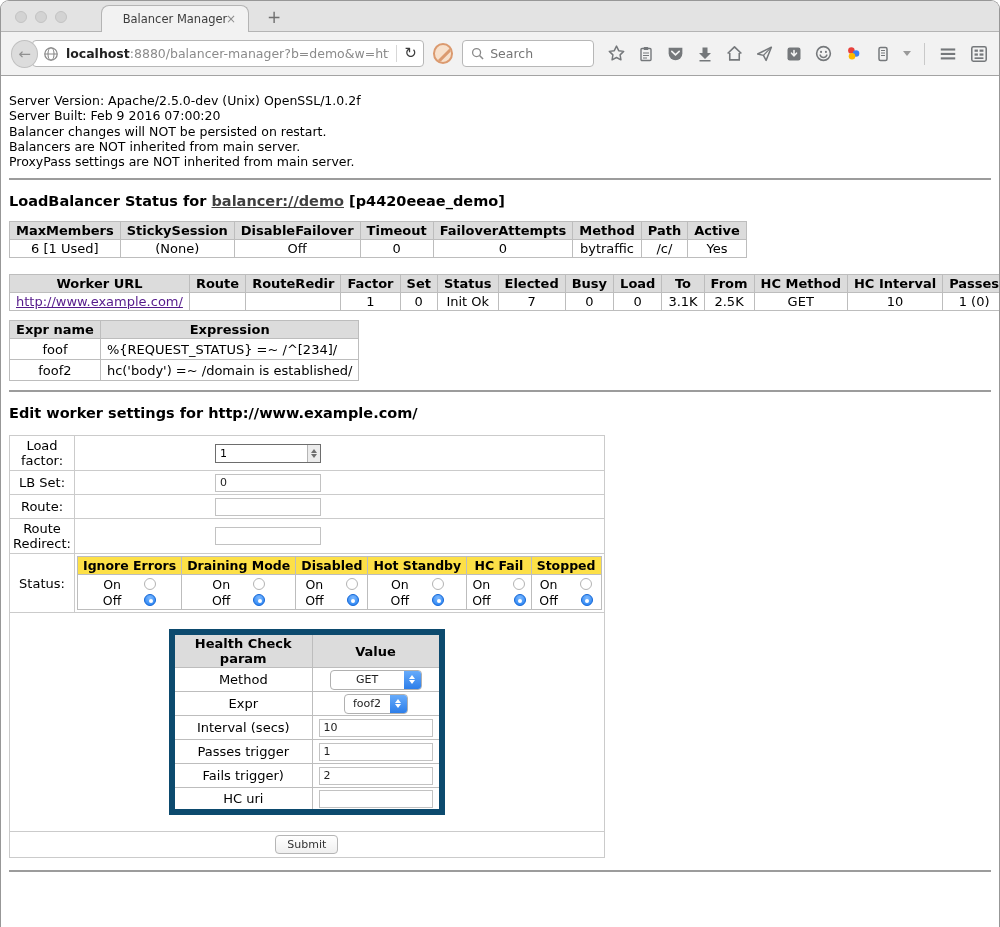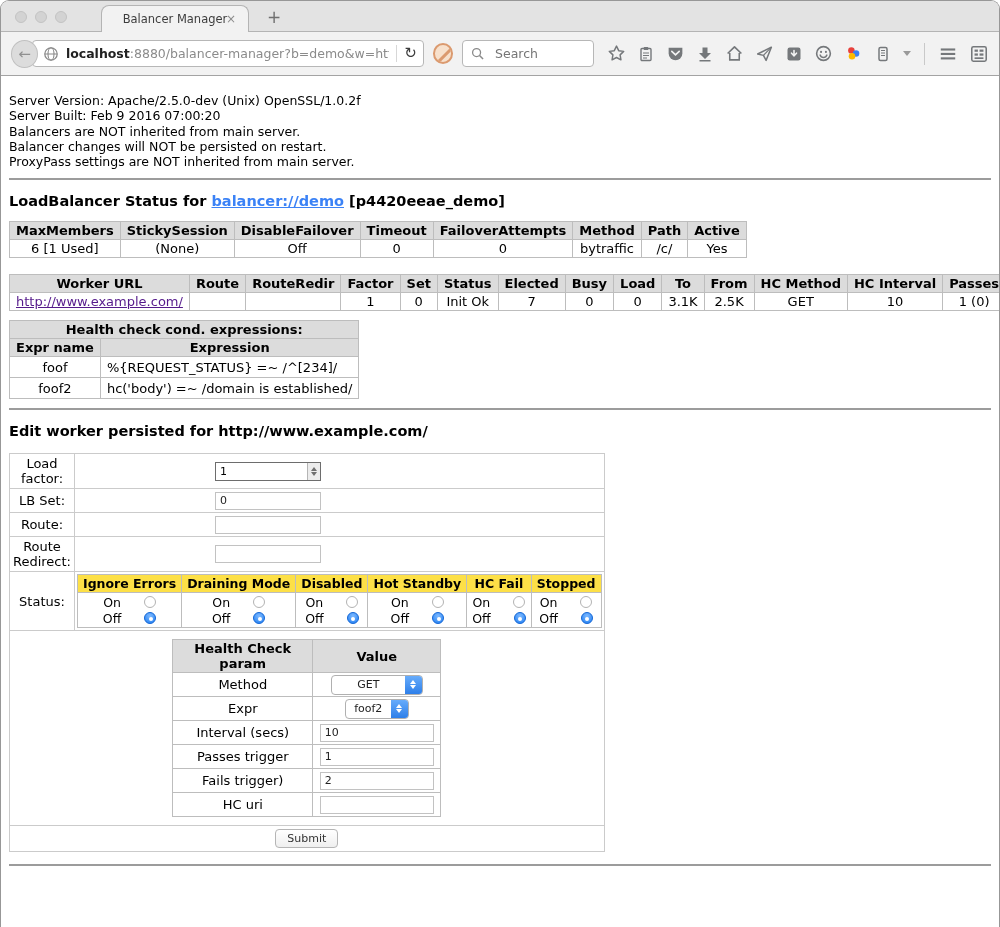--- a/index.html
+++ b/index.html
@@ -29,35 +29,35 @@
             display:flex; align-items:center; padding:0 6px 0 10px; font-size:12.5px; }
   .url-text { flex:1; white-space:nowrap; overflow:hidden; color:#222; margin-left:7px; }
   .url-rest { color:#8b8b8b; }
   .urlbar .vdiv { width:1px; height:17px; background:#d7d7d7; margin:0 7px; }
   .reload { color:#3c3c3c; font-size:15px; line-height:1; }
   .blocked { width:21px; height:21px; border-radius:50%; border:2px solid #db9a6f; background:#f7e1cd;
              margin:0 9px; position:relative; overflow:hidden; }
   .blocked::after { content:""; position:absolute; left:-2px; top:8px; width:25px; height:2.5px;
                     background:#db9a6f; transform:rotate(-45deg); }
   .searchbar { height:27px; width:137px; background:#fff; border:1px solid #b7b7b7; border-radius:4px;
-               display:flex; align-items:center; padding:0 8px; gap:6px;justify-content:space-between; }
+               display:flex; align-items:center; padding:0 8px; gap:6px; }
   .searchbar input { border:none; outline:none; width:90px; font-size:12.5px;
                      font-family:"DejaVu Sans", sans-serif; color:#444; background:transparent; }
   .tool-icons { display:flex; align-items:center; gap:11px; margin-left:13px; color:#75787b; }
   .tool-icons svg { display:block; }
   .caret-down { width:0; height:0; border:4px solid transparent; border-top:5px solid #9a9a9a; margin-top:4px;}
   .tb-sep { width:1px; height:22px; background:#c9c9c9; margin:0 2px; }
 
   
   .content { background:#fff; height:852px; overflow:hidden; color:#000; }
   h1.page-title { font-size:23px; font-weight:bold; margin:19px 0 0 8px; letter-spacing:0.2px; }
   .server-info { margin:17px 0 0 8px; font-size:12.5px; line-height:15.3px; }
   hr.rule { border:none; border-top:2px solid #9c9c9c; margin:9px 8px 0 8px; }
   h3.sec { font-size:14.5px; font-weight:bold; margin:13px 0 0 8px; }
-  h3.sec a { color:#3b82f6; }
+  h3.sec a { color:#404040; }
 
   table.data { border-collapse:collapse; margin:12px 0 0 8px; font-size:13px; border:1px solid #8d8d8d; }
   table.data th, table.data td { border:1px solid #bdbdbd; padding:1px 6px; text-align:center; white-space:nowrap; }
   table.data th { background:#dcdcdc; font-weight:bold; }
   table.data a { color:#551a8b; }
   .worker-tbl { width:984px; }
   .worker-tbl td.lcell { text-align:left; }
   .expr-tbl td.lcell { text-align:left; }
 
   
@@ -80,21 +80,21 @@
   table.status-tbl { border-collapse:collapse; font-size:12.5px; border:1px solid #9a9a9a; width:100%; }
   table.status-tbl th, table.status-tbl td { border:1px solid #bdbdbd; padding:1px 5px; text-align:center; }
   table.status-tbl th { background:#fde047; white-space:nowrap; }
   .radio-line { display:flex; align-items:center; justify-content:center; gap:23px; height:16px; }
   .radio { display:inline-block; width:12px; height:12px; border-radius:50%; background:#fff;
            border:1px solid #b3b3b3; }
   .radio.checked { background:radial-gradient(circle at 50% 30%, #7db9ff, #1e7df2); border-color:#1668d6; position:relative; }
   .radio.checked::after { content:""; position:absolute; left:3.5px; top:3.5px; width:4px; height:4px;
                           border-radius:50%; background:#fff; }
 
-  table.hc-tbl { border-collapse:collapse; font-size:13px; border:1px solid #0c4a6e; margin:4px auto; }
+  table.hc-tbl { border-collapse:collapse; font-size:13px; border:6px solid #0c4a6e; margin:12px auto; }
   table.hc-tbl th, table.hc-tbl td { border:1px solid #bdbdbd; padding:1px 6px; text-align:center; height:24px; }
   table.hc-tbl th { background:#dcdcdc; }
   td.hc-param { width:140px; }
   td.hc-value { width:128px; }
   input.hc-txt { height:18px; width:114px; border:1px solid #c2c2c2; font-size:11px;
                  font-family:"DejaVu Sans", sans-serif; padding:0 4px; color:#222; }
   .mac-select { display:inline-flex; align-items:center; height:20px; border:1px solid #b0b0b0;
                 border-radius:4px; background:#fff; font-size:11px; overflow:hidden; vertical-align:middle; }
   .mac-select .sel-label { padding:0 8px; text-align:center; color:#222; }
   .sel-arrows { width:17px; height:20px; background:linear-gradient(#6aaefc,#2a7ce8);
@@ -211,22 +211,22 @@
         </svg>
     </div>
   </div>
 
   <div class="content">
 
 
     <div class="server-info">
       <div>Server Version: Apache/2.5.0-dev (Unix) OpenSSL/1.0.2f</div>
       <div>Server Built: Feb 9 2016 07:00:20</div>
+      <div>Balancer changes will NOT be persisted on restart.</div>
       <div>Balancers are NOT inherited from main server.</div>
-      <div>Balancer changes will NOT be persisted on restart.</div>
       <div>ProxyPass settings are NOT inherited from main server.</div>
     </div>
 
     <hr class="rule">
 
     <h3 class="sec"><span>LoadBalancer Status for </span><a href="#">balancer://demo</a><span> [p4420eeae_demo]</span></h3>
 
     <table class="data">
       <tbody>
           <tr>
@@ -286,41 +286,38 @@
         <td>GET</td>
         <td>10</td>
         <td>1 (0)</td>
 
       </tr>
     </tbody>
       </table>
 
     <table class="data expr-tbl" style="margin-top:9px;">
       <tbody>
-          <tr>
-            <th colspan="2">Health check cond. expressions:</th>
-          </tr>
       <tr>
         <th>Expr name</th>
         <th>Expression</th>
       </tr>
       <tr style="height:21px;">
         <td>foof</td>
         <td class="lcell">%{REQUEST_STATUS} =~ /^[234]/</td>
       </tr>
       <tr style="height:21px;">
         <td>foof2</td>
         <td class="lcell">hc('body') =~ /domain is established/</td>
       </tr>
     </tbody>
       </table>
 
     <hr class="rule">
 
-    <h3 class="sec">Edit worker persisted for http://www.example.com/</h3>
+    <h3 class="sec">Edit worker settings for http://www.example.com/</h3>
 
     <table class="form-tbl">
       <tbody>
           <tr>
         <td class="flabel">Load factor:</td>
         <td class="fvalue">
           <span class="num-wrap">
             <input type="text" value="1" style="">
             <span class="spinner">
                   <i class="up"></i>

